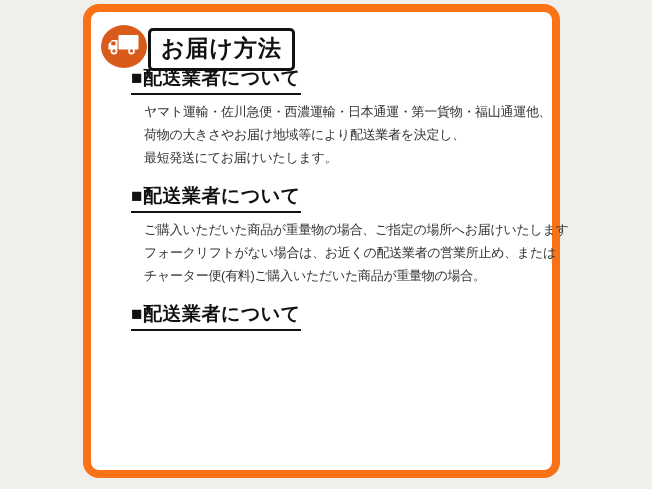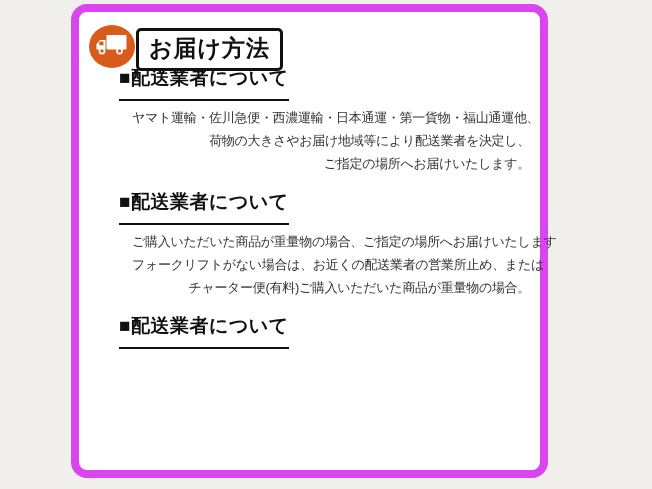--- a/index.html
+++ b/index.html
@@ -9,27 +9,27 @@
   body {
     width: 652px;
     height: 489px;
     position: relative;
     background: #f0efec;
     font-family: "Liberation Sans", "DejaVu Sans", sans-serif;
     overflow: hidden;
   }
   .panel {
     position: absolute;
-    left: 71px;
+    left: 83px;
     top: 4px;
     width: 477px;
     height: 474px;
     box-sizing: border-box;
     background: #ffffff;
-    border: 8px solid #d946ef;
+    border: 8px solid #f97316;
     border-radius: 16px;
   }
   .truck-badge {
     position: absolute;
     left: 10px;
     top: 13px;
     width: 46px;
     height: 43px;
   }
   .title-box {
@@ -56,34 +56,33 @@
   .section {
     margin-bottom: 16px;
   }
   .sec-title {
     display: inline-block;
     font-size: 19px;
     line-height: 22px;
     font-weight: 700;
     color: #111111;
     letter-spacing: 0.5px;
-    padding-bottom: 10px;
+    padding-bottom: 4px;
     border-bottom: 2.5px solid #111111;
     white-space: nowrap;
   }
   .sec-body {
     margin: 5px 0 0 13px;
     font-size: 13px;
     line-height: 23px;
     letter-spacing: -0.3px;
     color: #333333;
   }
   .sec-body .line {
     white-space: nowrap;
-    text-align: right;
   }
 </style>
 </head>
 <body>
 
 <div class="panel">
 
   <span class="truck-badge">
     <svg width="46" height="43" viewBox="0 0 46 43" xmlns="http://www.w3.org/2000/svg">
       <ellipse cx="23" cy="21.5" rx="23" ry="21.5" fill="#d85b1c"></ellipse>
@@ -99,21 +98,21 @@
 
   <div class="title-box">お届け方法</div>
 
   <div class="sections">
 
     <div class="section">
       <span class="sec-title">■配送業者について</span>
       <div class="sec-body">
         <div class="line">ヤマト運輸・佐川急便・西濃運輸・日本通運・第一貨物・福山通運他、</div>
         <div class="line">荷物の大きさやお届け地域等により配送業者を決定し、</div>
-        <div class="line">ご指定の場所へお届けいたします。</div>
+        <div class="line">最短発送にてお届けいたします。</div>
       </div>
     </div>
 
     <div class="section">
       <span class="sec-title">■配送業者について</span>
       <div class="sec-body">
         <div class="line">ご購入いただいた商品が重量物の場合、ご指定の場所へお届けいたします</div>
         <div class="line">フォークリフトがない場合は、お近くの配送業者の営業所止め、または</div>
         <div class="line">チャーター便(有料)ご購入いただいた商品が重量物の場合。</div>
       </div>

